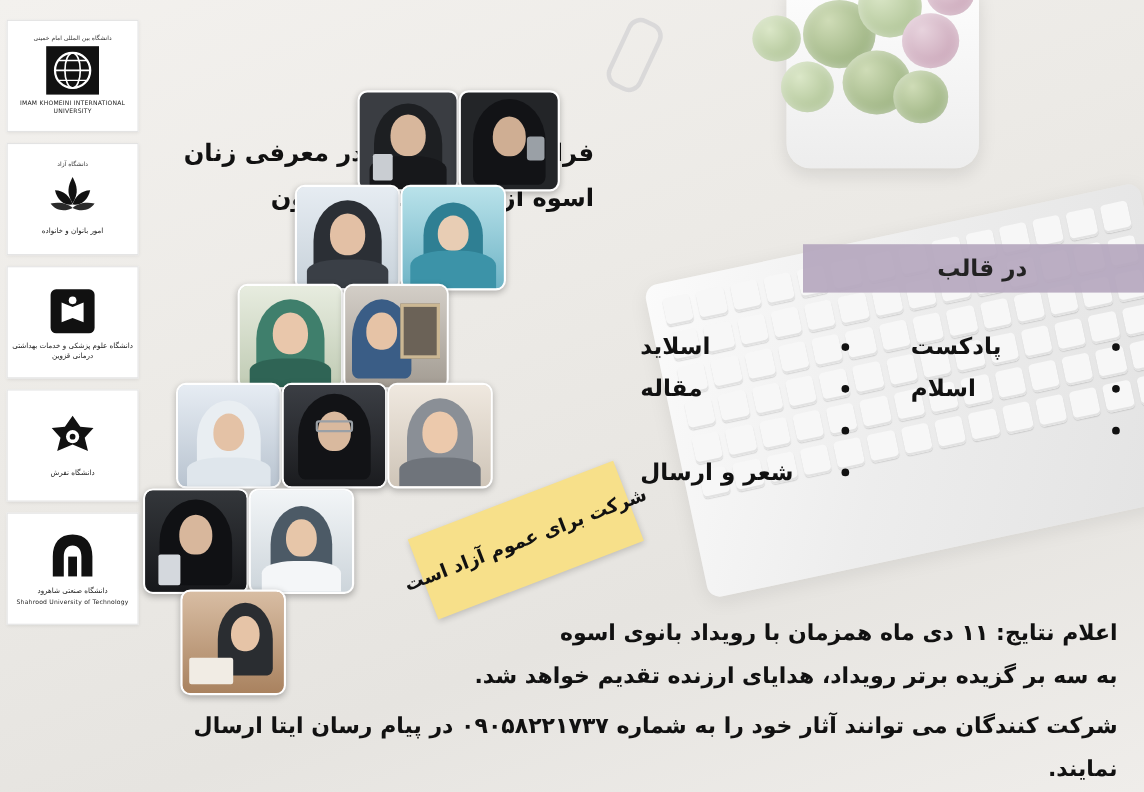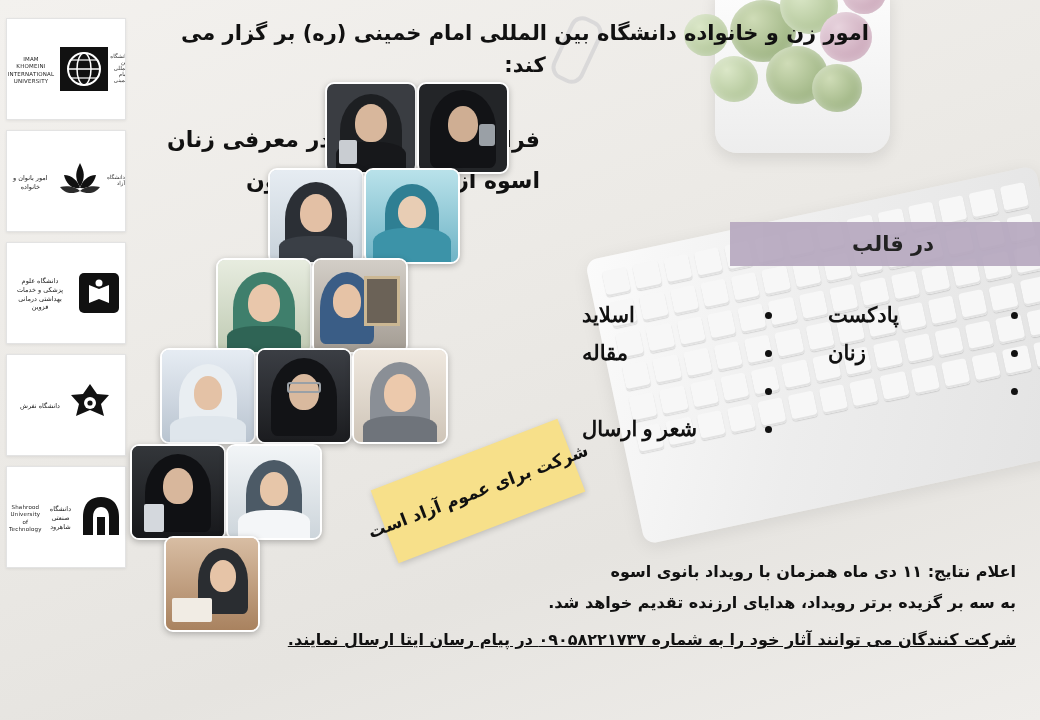--- a/index.html
+++ b/index.html
@@ -103,21 +103,21 @@
     gap: 10px;
   }
   .logo-box {
     position: relative;
     width: 118px;
     height: 100px;
     background: #ffffff;
     border: 1px solid #e3e3e3;
     box-shadow: 0 1px 3px rgba(0,0,0,0.07);
     display: flex;
-    flex-direction: row;
+    flex-direction: column;
     align-items: center;
     justify-content: center;
     overflow: hidden;
   }
   .logo-mark {
     width: 52px;
     height: 48px;
     display: flex;
     align-items: center;
     justify-content: center;
@@ -251,21 +251,20 @@
   }
   .bullet-list li .dot {
     width: 7px;
     height: 7px;
     border-radius: 50%;
     background: #111;
     flex: 0 0 auto;
   }
   .bullet-list li .txt {
     white-space: nowrap;
-    font-family: Liberation Serif, serif;
   }
 
   #formats-list {
     right: 22px;
     top: 296px;
     width: 190px;
   }
   #formats-list li { justify-content: space-between; }
 
   #types-list {
@@ -320,27 +319,27 @@
   }
 
   
   .bottom-text {
     position: absolute;
     right: 24px;
     top: 556px;
     width: 880px;
     direction: rtl;
     text-align: right;
-    font-size: 16px;
+    font-size: 20px;
     color: #111;
     line-height: 1.95;
     font-weight: bold;
   }
   .bottom-text p { margin: 0; }
-  .bottom-text .l3 { margin-top: 6px; text-decoration: underline; }
+  .bottom-text .l3 { margin-top: 6px; }
 </style>
 </head>
 <body>
 
 <div id="poster">
 
   <div class="bg-keyboard">
     <div class="keys">
       <i></i>
         <i></i>
@@ -505,21 +504,20 @@
           <rect x="22" y="24" width="8" height="18" fill="#111"></rect>
         </svg>
       </div>
       <div class="logo-caption">دانشگاه صنعتی شاهرود</div>
       <div class="logo-caption en">Shahrood University of Technology</div>
     </div>
 
 
   </div>
 
-  <div class="headline">امور زن و خانواده دانشگاه بین المللی امام خمینی (ره) بر گزار می کند:</div>
 
   <div class="subhead">
     <div>فراخوان آثار هنری در معرفی زنان</div>
     <div>اسوه از صدر اسلام تا کنون</div>
   </div>
 
   <div class="collage">
 
     <div class="photo" style="left:205px; top:14px; width:88px; height:88px; background:#3a3d42;">
       <div class="inner">
@@ -624,21 +622,21 @@
     <div class="label">در قالب</div>
   </div>
 
   <ul class="bullet-list" id="formats-list">
     <li>
       <span class="dot"></span>
       <span class="txt">پادکست</span>
     </li>
     <li>
       <span class="dot"></span>
-      <span class="txt">زنان</span>
+      <span class="txt">اسلام</span>
     </li>
     <li>
       <span class="dot"></span>
     </li>
   </ul>
 
   <ul class="bullet-list" id="types-list">
     <li>
       <span class="dot"></span>
       <span class="txt">اسلاید</span>

